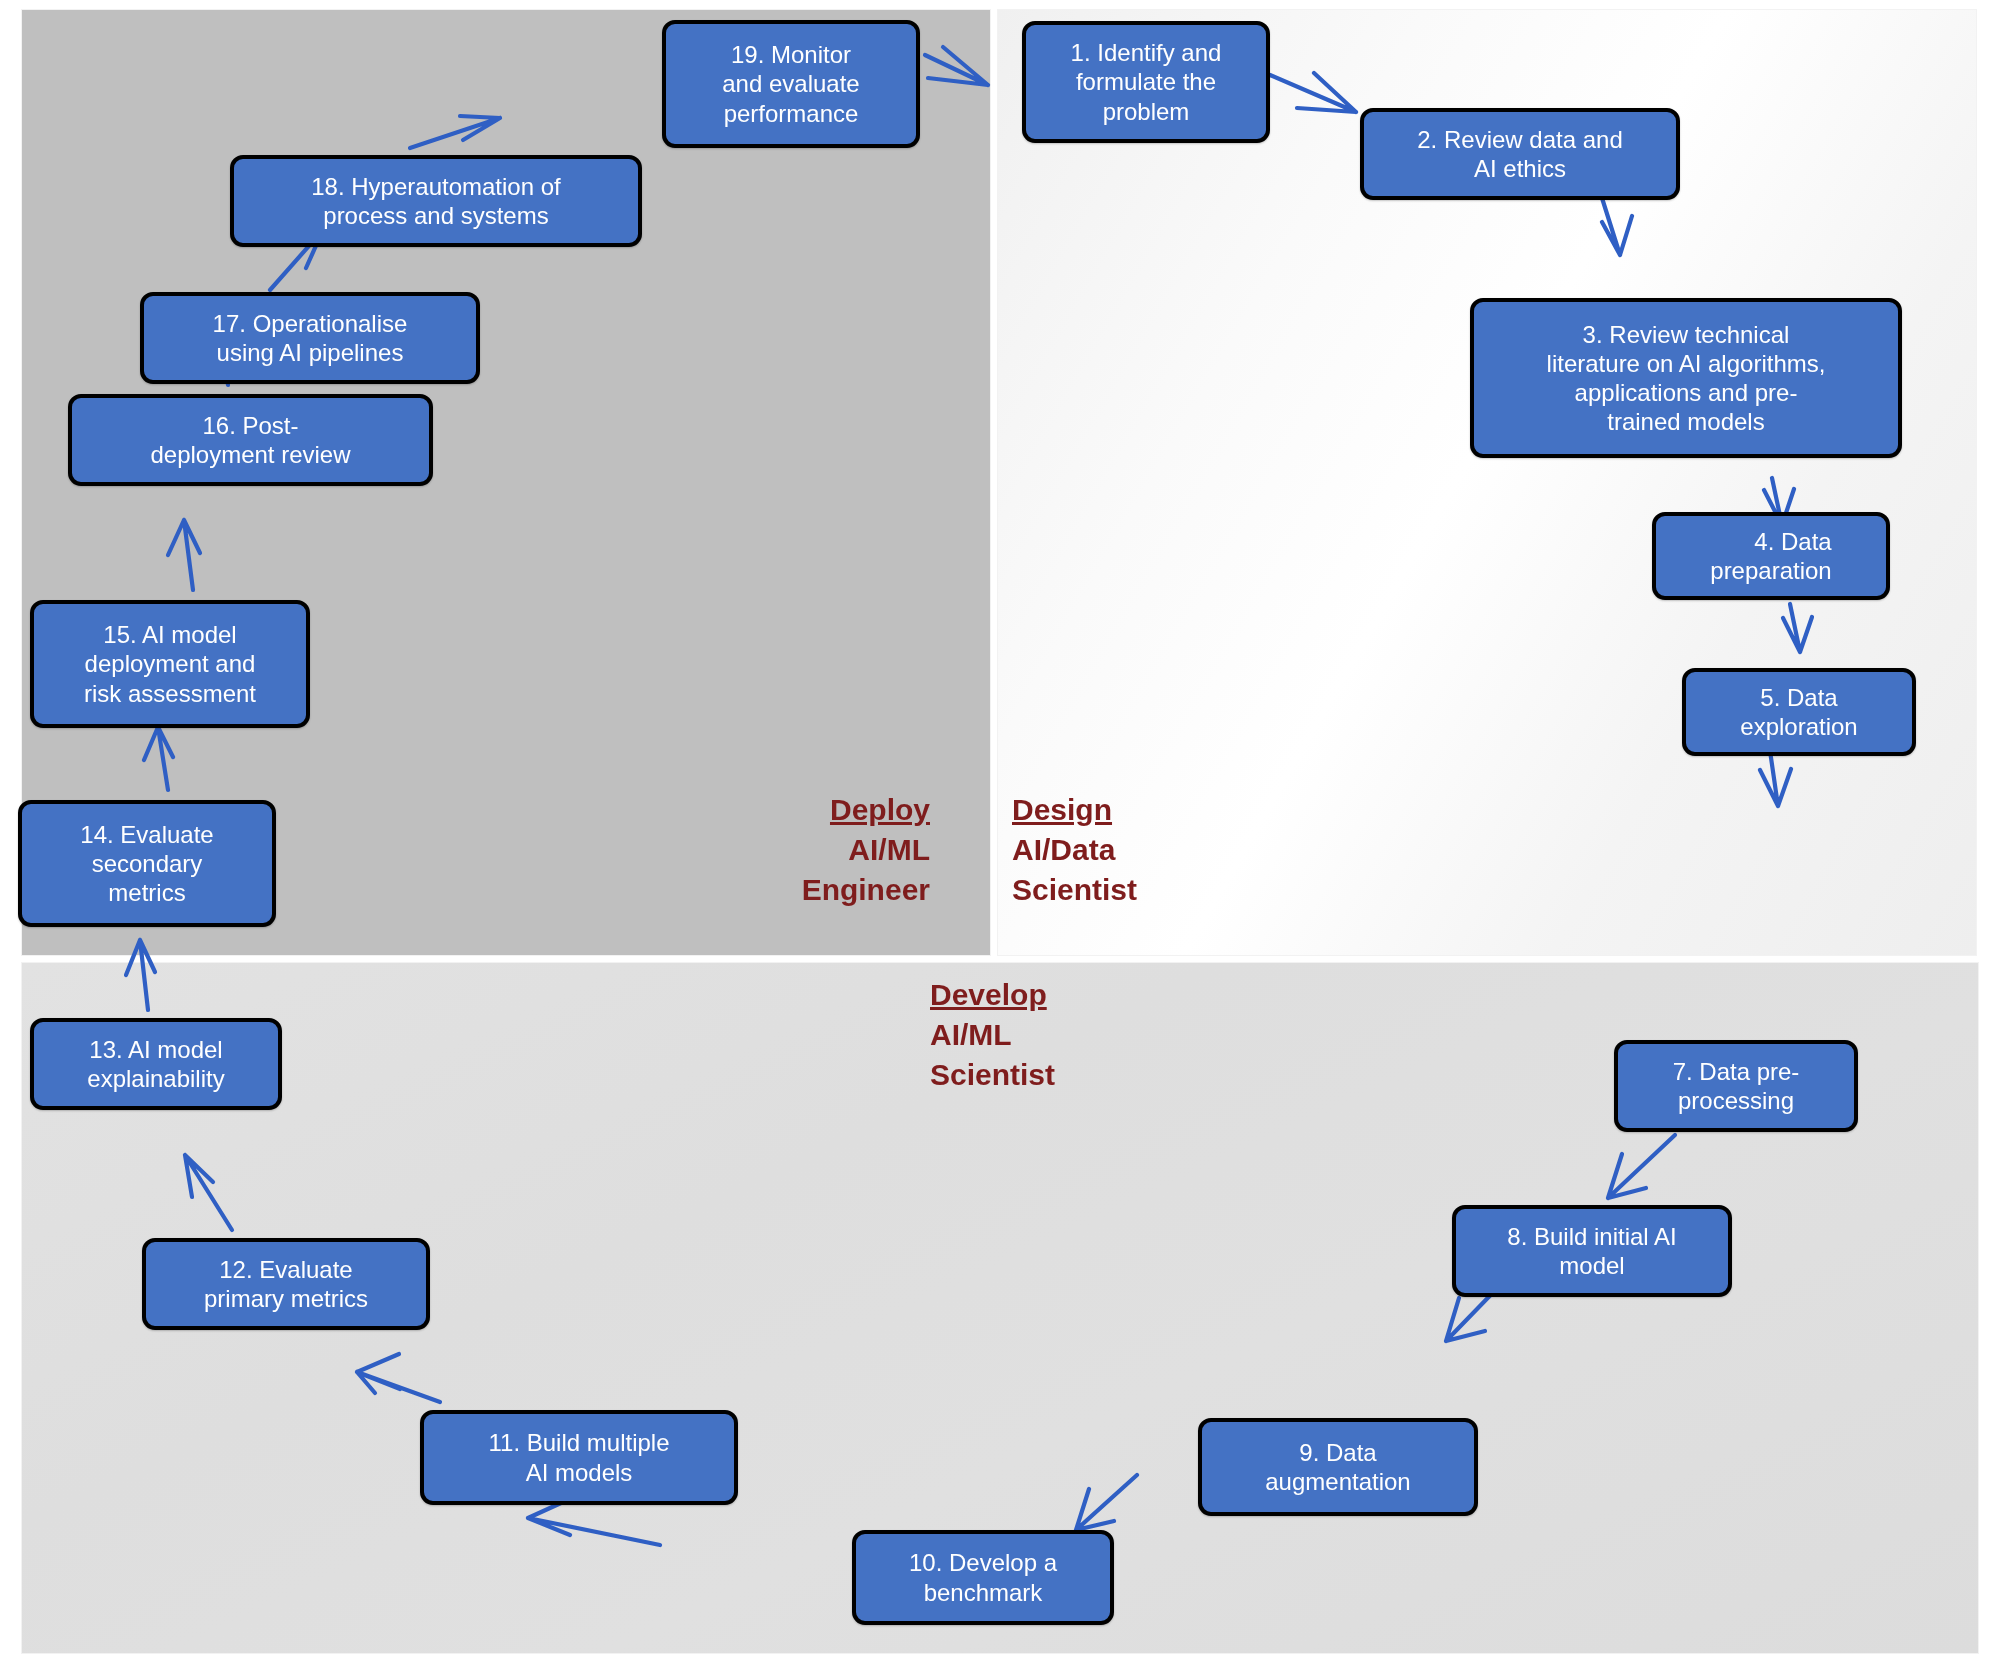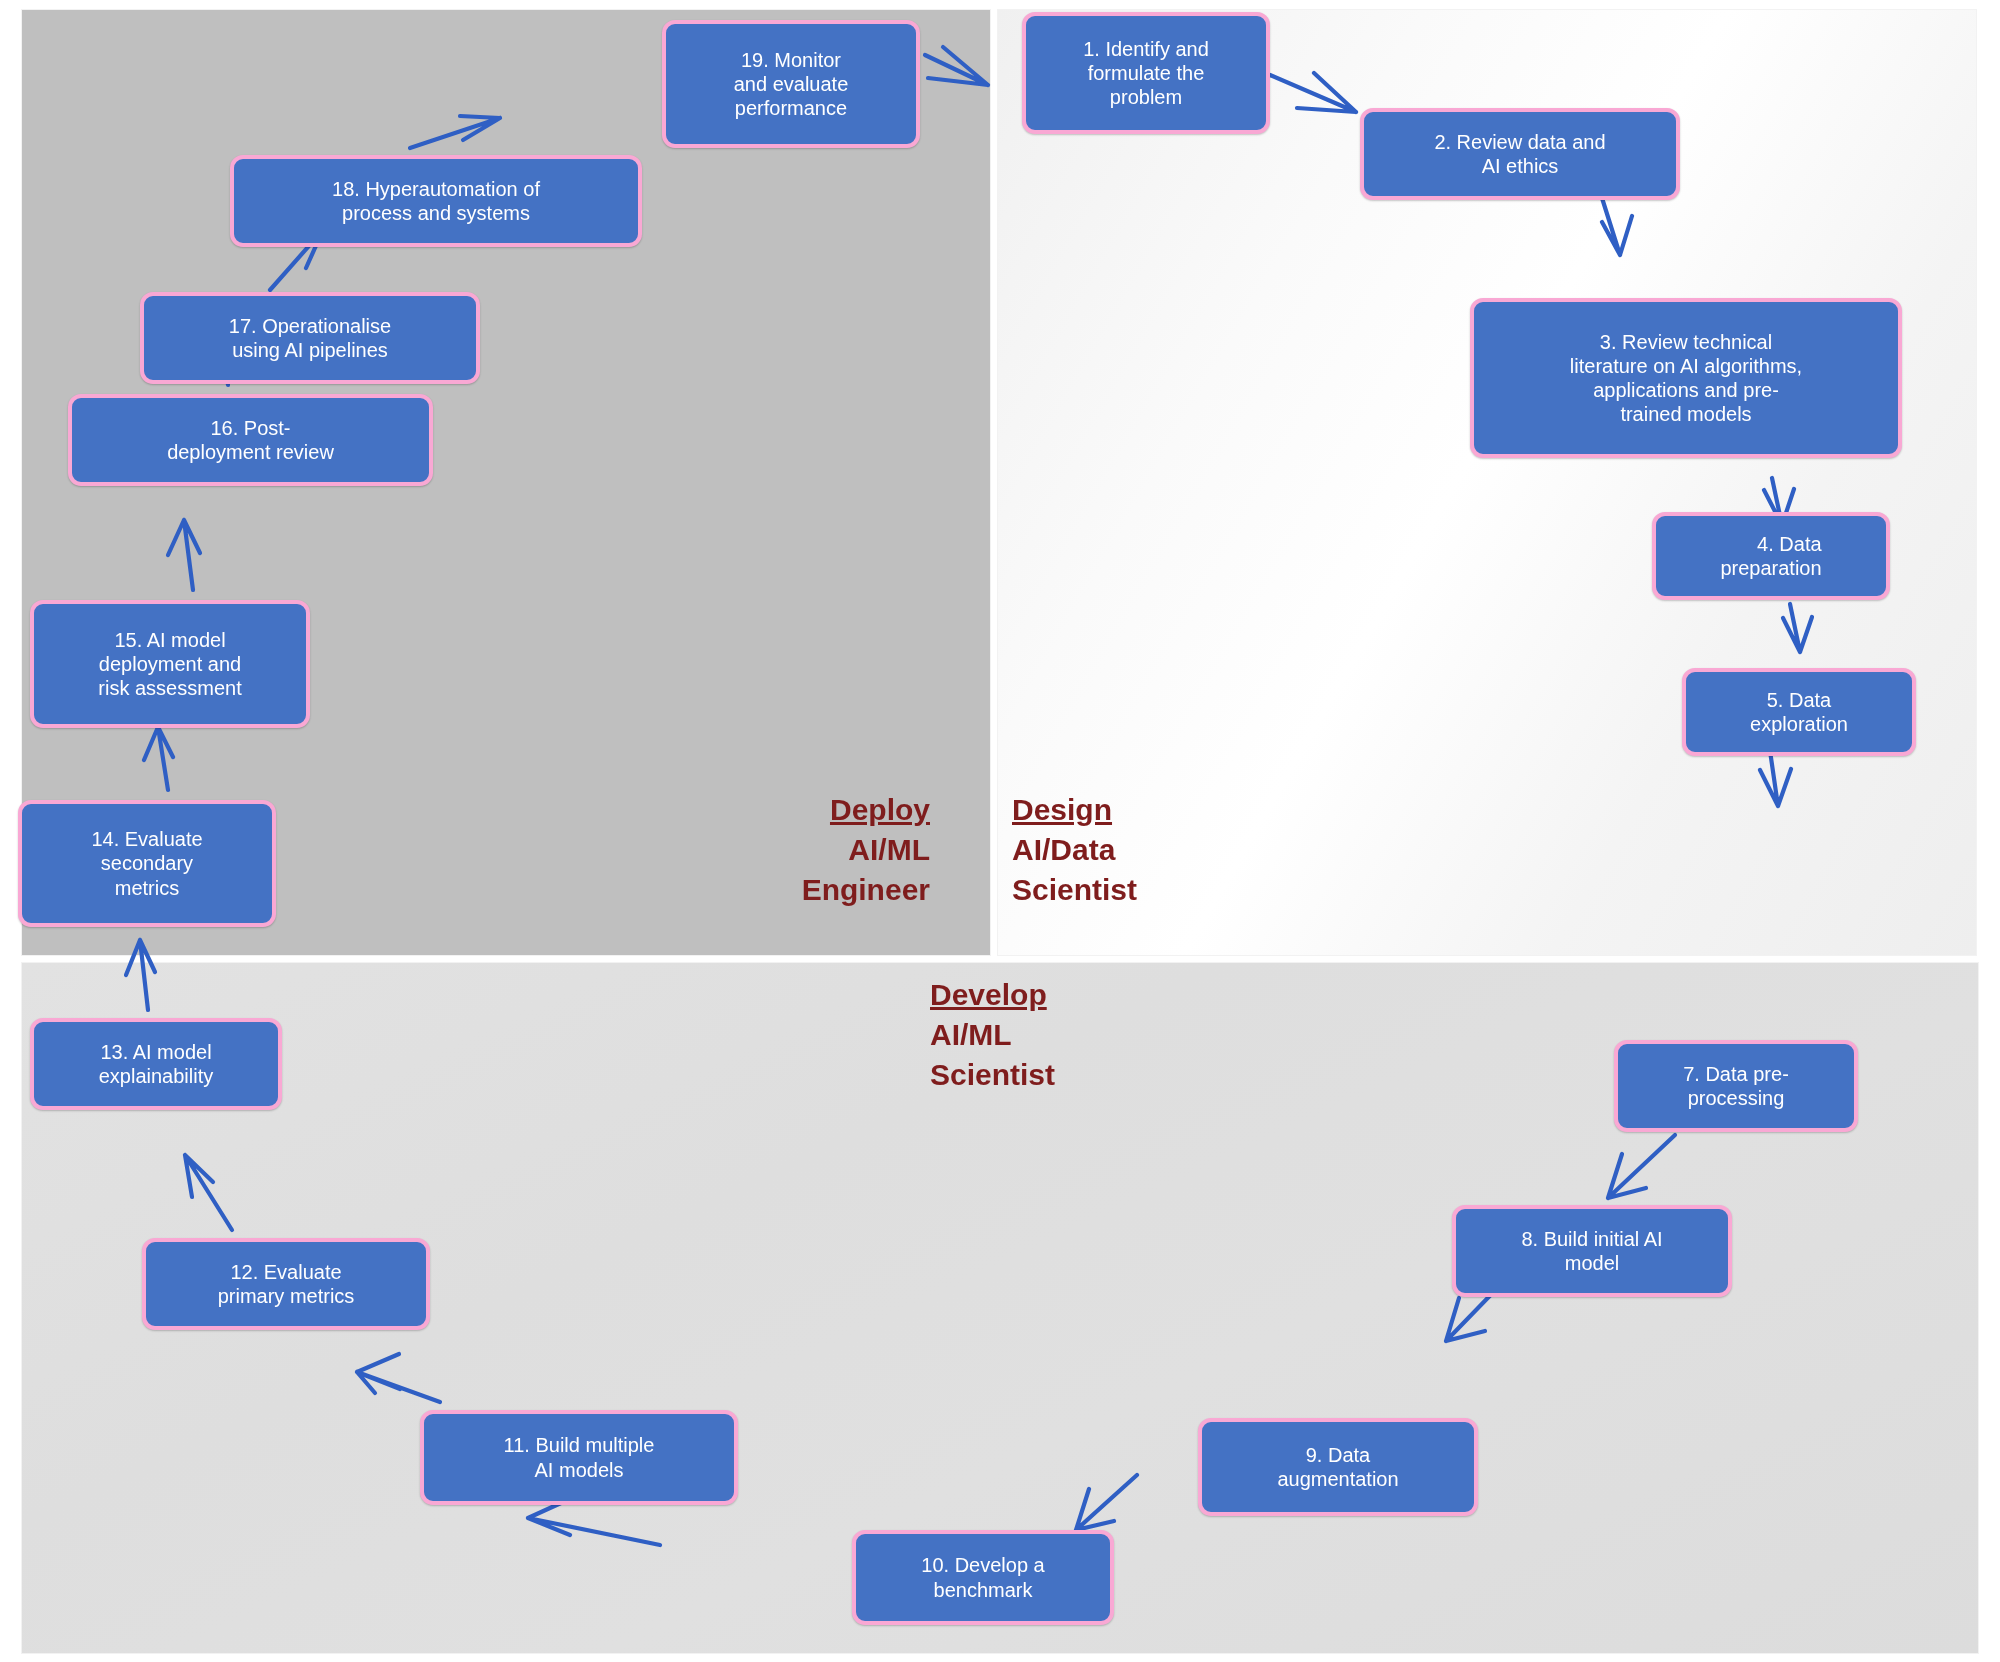--- a/index.html
+++ b/index.html
@@ -39,24 +39,24 @@
 
   #caption-deploy{ left:700px; top:790px; width:230px; text-align:right;}
   #caption-design{ left:1012px; top:790px; width:260px; text-align:left;}
   #caption-develop{left:930px; top:975px; width:300px; text-align:left;}
 
   
   .node{
     position:absolute;
     box-sizing:border-box;
     background:#4472c4;
-    border:4px solid #f9a8d4;
+    border:4px solid #000000;
     border-radius:13px;
     color:#ffffff;
-    font-size:20px;
+    font-size:24px;
     line-height:1.21;
     text-align:center;
     display:flex;
     align-items:center;
     justify-content:center;
     padding:6px 10px;
     z-index:5;
     box-shadow:0 1px 2px rgba(0,0,0,.22);
     white-space:pre-line;
   }
@@ -126,21 +126,21 @@
     <span class="ln">AI/Data</span>
     <span class="ln">Scientist</span>
   </div>
 
   <div class="caption" id="caption-develop">
     <span class="ttl">Develop</span>
     <span class="ln">AI/ML</span>
     <span class="ln">Scientist</span>
   </div>
 
-  <div class="node" style="left:1022px; top:12px;   width:248px; height:122px;">1. Identify and
+  <div class="node" style="left:1022px; top:21px;   width:248px; height:122px;">1. Identify and
 formulate the
 problem</div>
   <div class="node" style="left:1360px; top:108px;  width:320px; height:92px;">2. Review data and
 AI ethics</div>
   <div class="node" style="left:1470px; top:298px;  width:432px; height:160px;">3. Review technical
 literature on AI algorithms,
 applications and pre-
 trained models</div>
   <div class="node" style="left:1652px; top:512px;  width:238px; height:88px;text-align:right;">4. Data
 preparation</div>

